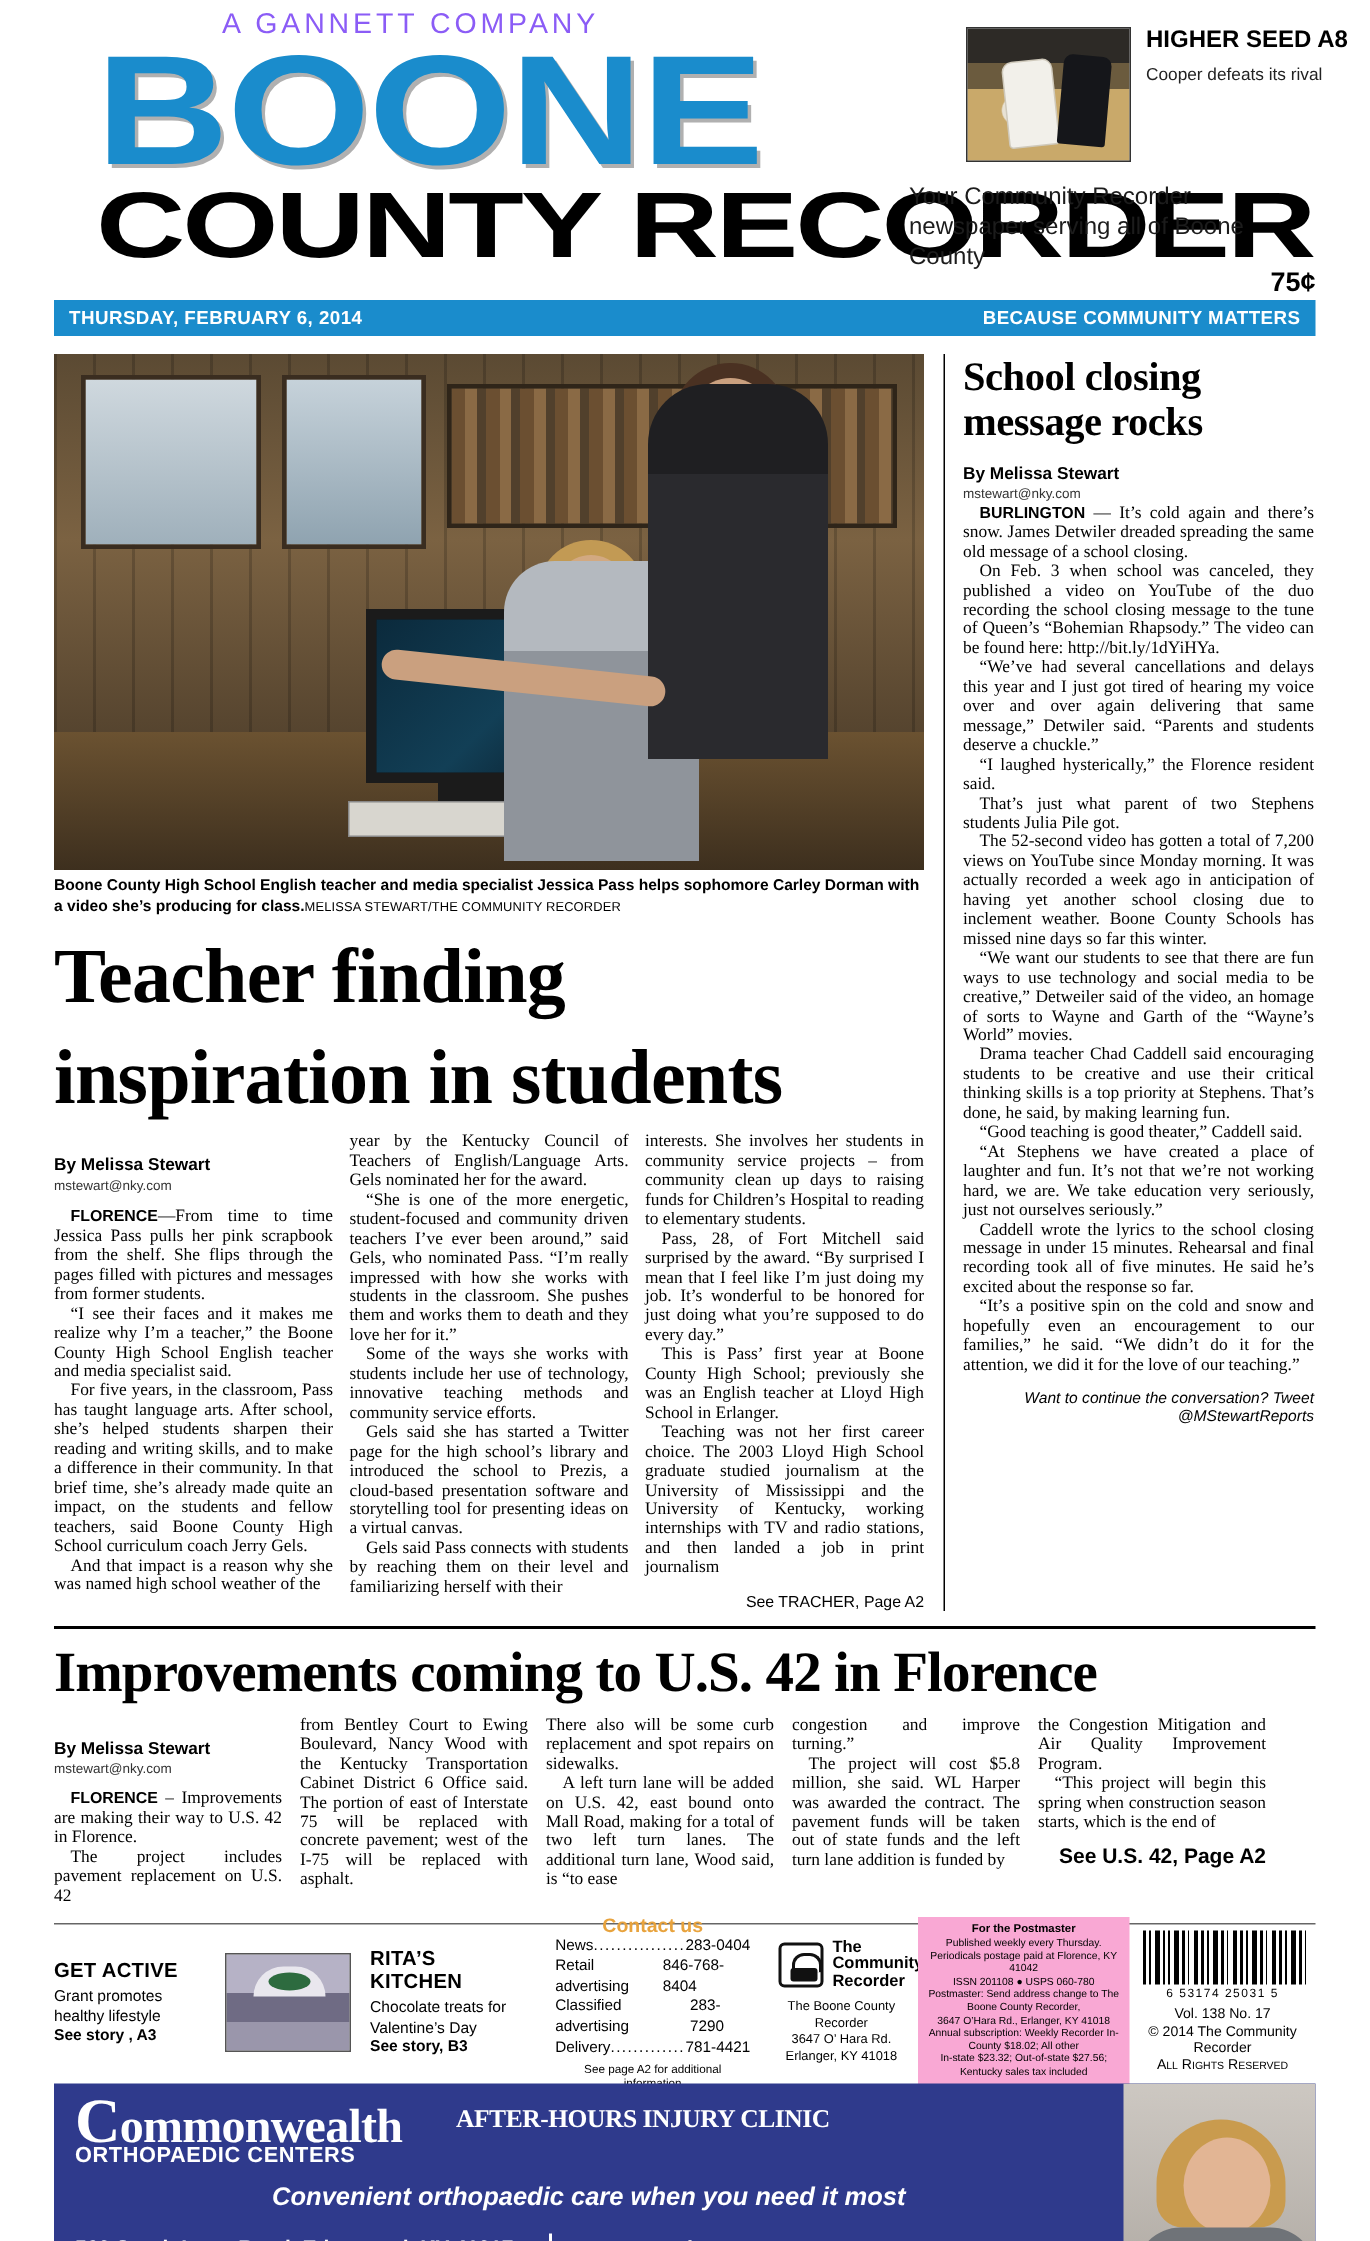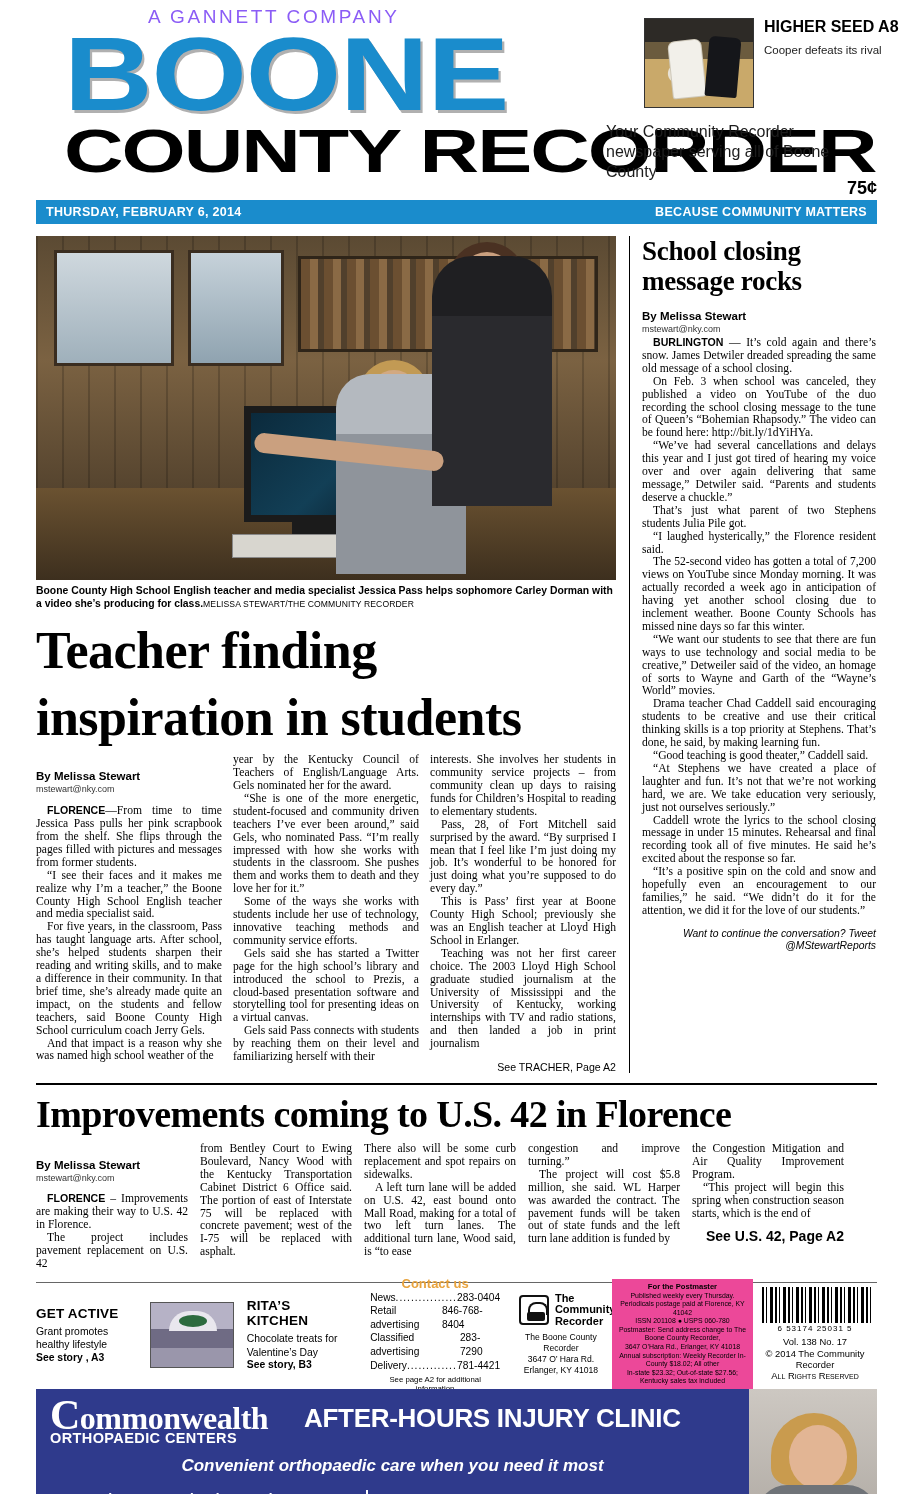--- a/index.html
+++ b/index.html
@@ -159,36 +159,36 @@
   .contact-title { color:#e8a33d; font-size:13px; font-weight:700; text-align:center; }
   .contact-row { font-size: 10.2px; line-height: 13.6px; display:flex; }
   .contact-row .dots { flex:1; overflow:hidden; white-space:nowrap; letter-spacing:1px; }
   .contact-note { font-size: 7.8px; margin-top: 3px; text-align:center; }
   .cr-logo { display:flex; gap:6px; align-items:center; }
   .cr-mark { width:30px;height:30px;border:2px solid #111;border-radius:4px;position:relative;flex:0 0 30px;}
   .cr-mark::before{content:"";position:absolute;left:7px;top:5px;width:16px;height:11px;border:2px solid #111;border-radius:8px 8px 0 0;border-bottom:none;}
   .cr-mark::after{content:"";position:absolute;left:6px;top:15px;width:18px;height:9px;background:#111;border-radius:2px;}
   .cr-name { font-size:11px; font-weight:700; line-height:11.5px; }
   .cr-addr { font-size:8.6px; line-height:11px; text-align:center; margin-top:5px; }
-  .postmaster { background:#ec4899; padding:4px 5px; font-size:6.9px; line-height:8.6px; text-align:center; }
+  .postmaster { background:#f9a8d4; padding:4px 5px; font-size:6.9px; line-height:8.6px; text-align:center; }
   .postmaster b { font-size:7.6px; }
   .barcode-wrap { text-align:center; }
   .barcode { height: 36px; width: 110px; margin: 0 auto;
     background: repeating-linear-gradient(90deg,#000 0 2px, #fff 2px 4px, #000 4px 5px, #fff 5px 8px, #000 8px 11px, #fff 11px 13px); }
   .barcode-num { font-size:8px; letter-spacing:1px; margin-top:1px; }
   .vol { font-size:9.4px; line-height:11.4px; margin-top:3px; }
   .vol .sc { font-variant: small-caps; }
 
   
   .ad { margin-top: 12px; height: 170px; background: #2f3a8c; color: #fff; display:flex; position:relative; overflow:hidden; }
   .ad-left { flex: 1; padding: 10px 14px; position: relative; }
   .ad-logo { font-family: "Liberation Serif", serif; font-weight: 700; font-size: 32px; line-height: 32px; letter-spacing: -.5px; }
   .ad-logo .big { font-size: 42px; }
   .ad-logo-sub { font-size: 14.5px; font-weight: 700; letter-spacing: .4px; margin-top: -4px; }
-  .ad-title { position:absolute; left: 268px; top: 14px; font-size: 26px; font-weight: 700; letter-spacing: -.3px; }
+  .ad-title { position:absolute; left: 268px; top: 14px; font-size: 17px; font-weight: 700; letter-spacing: -.3px; font-family: Liberation Serif, serif; }
   .ad-tag { font-style: italic; font-weight: 700; font-size: 17px; text-align: center; margin-top: 10px; }
   .ad-cols { display:flex; margin-top: 14px; }
   .ad-addr { width: 300px; font-size: 14px; line-height: 19px; font-weight: 700; }
   .ad-sep { width: 2px; background: #fff; margin: 0 16px; }
   .ad-bullets { font-size: 14.5px; line-height: 22px; font-weight: 700; }
   .ad-bullets li { list-style: none; position: relative; padding-left: 16px; }
   .ad-bullets li::before { content: "\2022"; position:absolute; left: 0; }
   .ad-photo { width: 128px; background: linear-gradient(#cdc8c2,#a9a39c); position:relative; overflow:hidden; }
   .ad-photo .hair{position:absolute;left:22px;top:24px;width:86px;height:72px;background:#c99b4e;border-radius:44px 44px 18px 18px;}
   .ad-photo .face{position:absolute;left:40px;top:36px;width:58px;height:64px;background:#e2b594;border-radius:50%;}
@@ -289,29 +289,29 @@
 
     <div class="right-col">
       <div class="hl-right">School closing</div>
       <div class="hl-right">message rocks</div>
       <div class="byline" style="margin-top:14px">By Melissa Stewart</div>
       <div class="byemail">mstewart@nky.com</div>
       <div class="body-text" style="margin-top:2px;">
         <p><span style="font-weight:700;font-family:'Liberation Sans',sans-serif;font-size:10.6px">BURLINGTON</span> — It’s cold again and there’s snow. James Detwiler dreaded spreading the same old message of a school closing.</p>
         <p>On Feb. 3 when school was canceled, they published a video on YouTube of the duo recording the school closing message to the tune of Queen’s “Bohemian Rhapsody.” The video can be found here: http://bit.ly/1dYiHYa.</p>
         <p>“We’ve had several cancellations and delays this year and I just got tired of hearing my voice over and over again delivering that same message,” Detwiler said. “Parents and students deserve a chuckle.”</p>
+        <p>“I laughed hysterically,” the Florence resident said.</p>
         <p>That’s just what parent of two Stephens students Julia Pile got.</p>
-        <p>“I laughed hysterically,” the Florence resident said.</p>
         <p>The 52-second video has gotten a total of 7,200 views on YouTube since Monday morning. It was actually recorded a week ago in anticipation of having yet another school closing due to inclement weather. Boone County Schools has missed nine days so far this winter.</p>
         <p>“We want our students to see that there are fun ways to use technology and social media to be creative,” Detweiler said of the video, an homage of sorts to Wayne and Garth of the “Wayne’s World” movies.</p>
         <p>Drama teacher Chad Caddell said encouraging students to be creative and use their critical thinking skills is a top priority at Stephens. That’s done, he said, by making learning fun.</p>
         <p>“Good teaching is good theater,” Caddell said.</p>
         <p>“At Stephens we have created a place of laughter and fun. It’s not that we’re not working hard, we are. We take education very seriously, just not ourselves seriously.”</p>
         <p>Caddell wrote the lyrics to the school closing message in under 15 minutes. Rehearsal and final recording took all of five minutes. He said he’s excited about the response so far.</p>
-        <p>“It’s a positive spin on the cold and snow and hopefully even an encouragement to our families,” he said. “We didn’t do it for the attention, we did it for the love of our students.”</p>
+        <p>“It’s a positive spin on the cold and snow and hopefully even an encouragement to our families,” he said. “We didn’t do it for the attention, we did it for the love of our teaching.”</p>
       </div>
       <div class="tweetnote">Want to continue the conversation? Tweet @MStewartReports</div>
     </div>
   </div>
 
   <div class="hrule"></div>
   <div class="headline-us42">Improvements coming to U.S. 42 in Florence</div>
 
   <div class="cols5">
     <div class="col">

